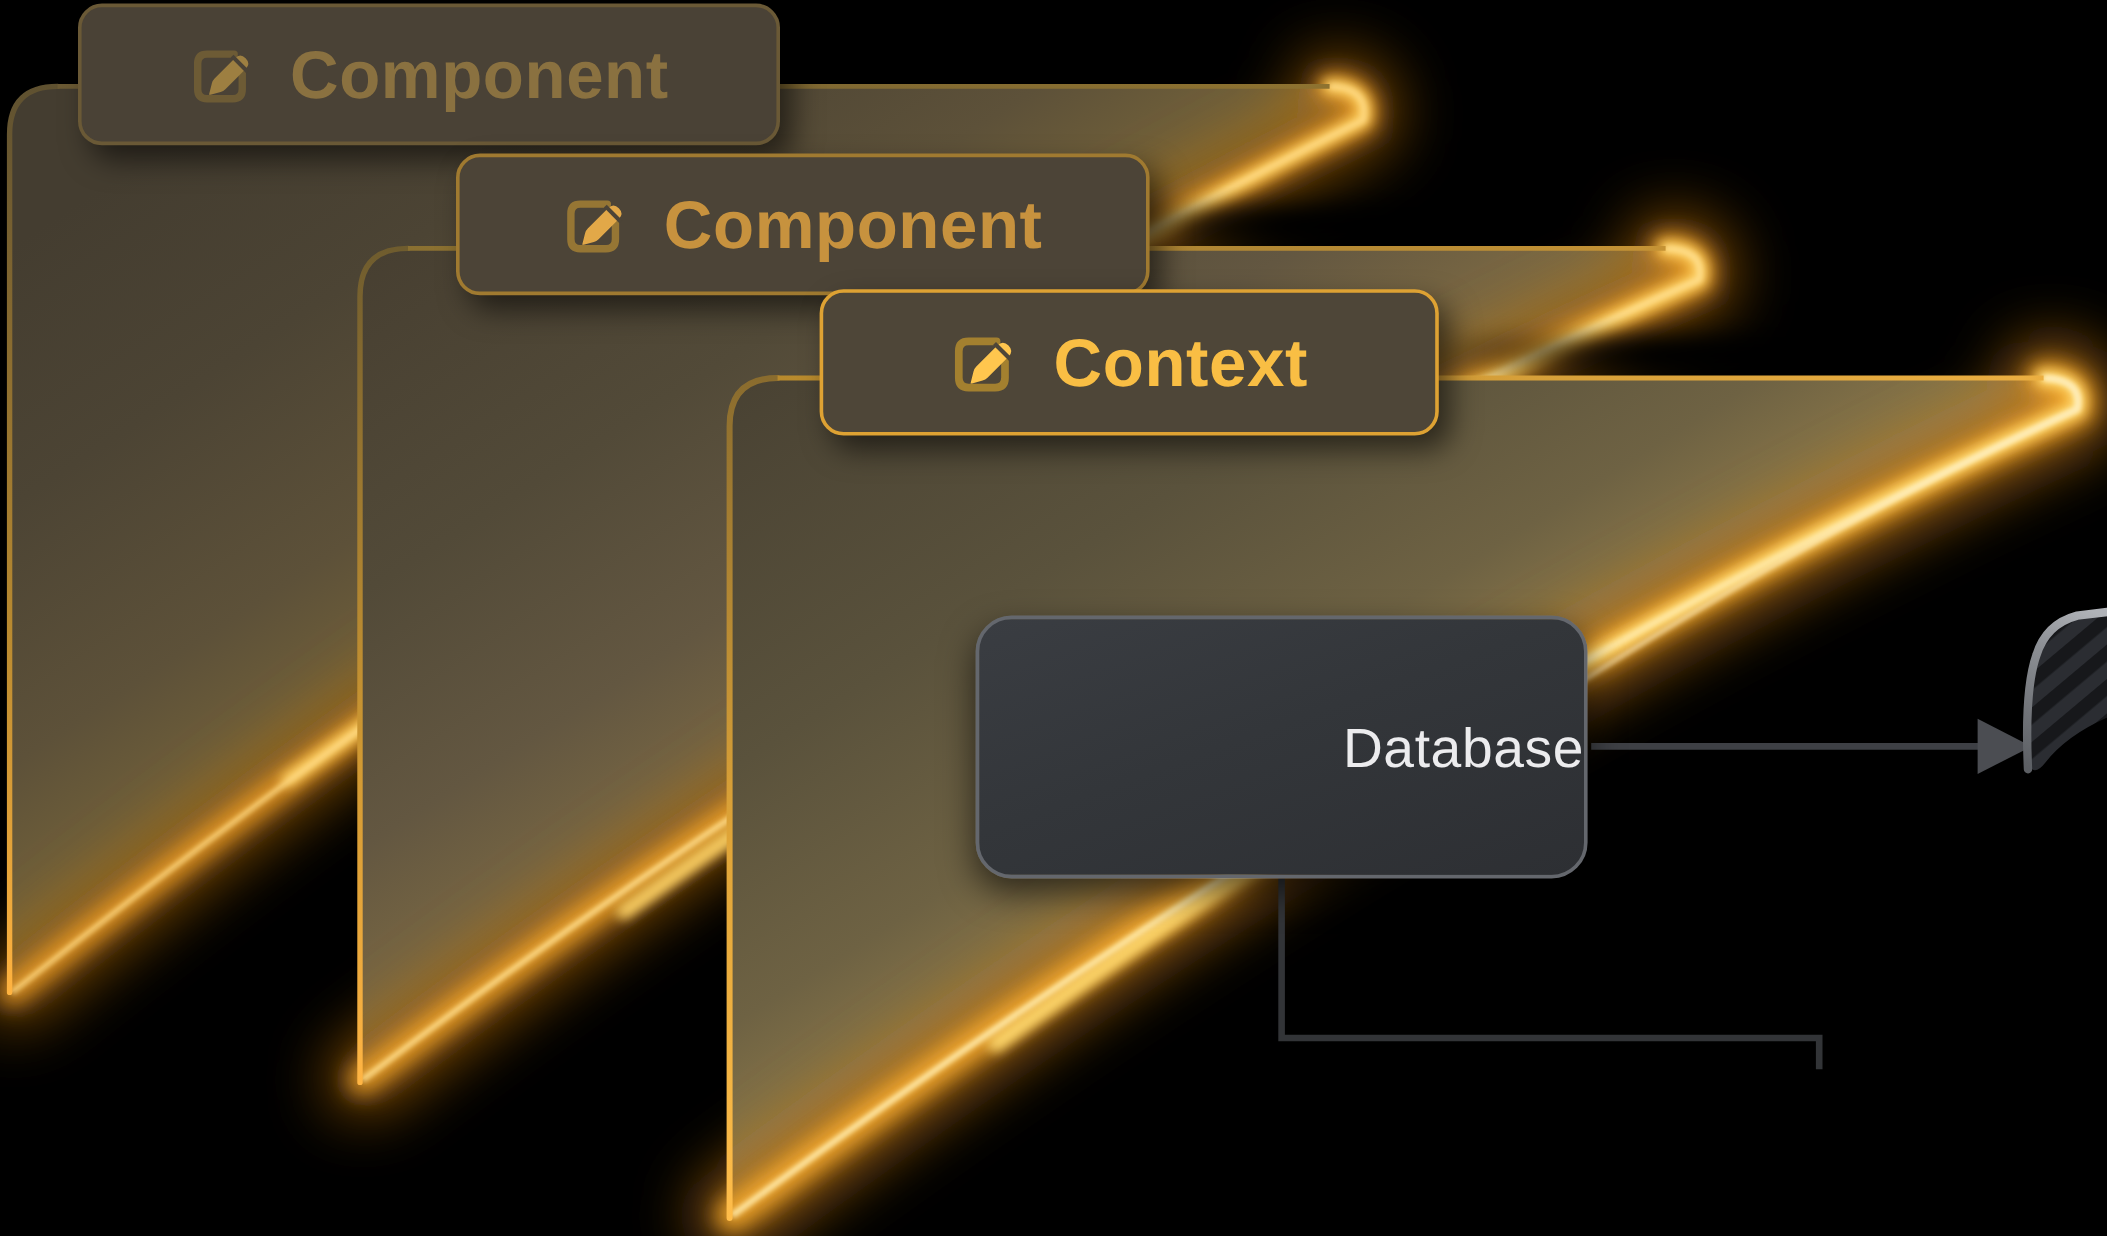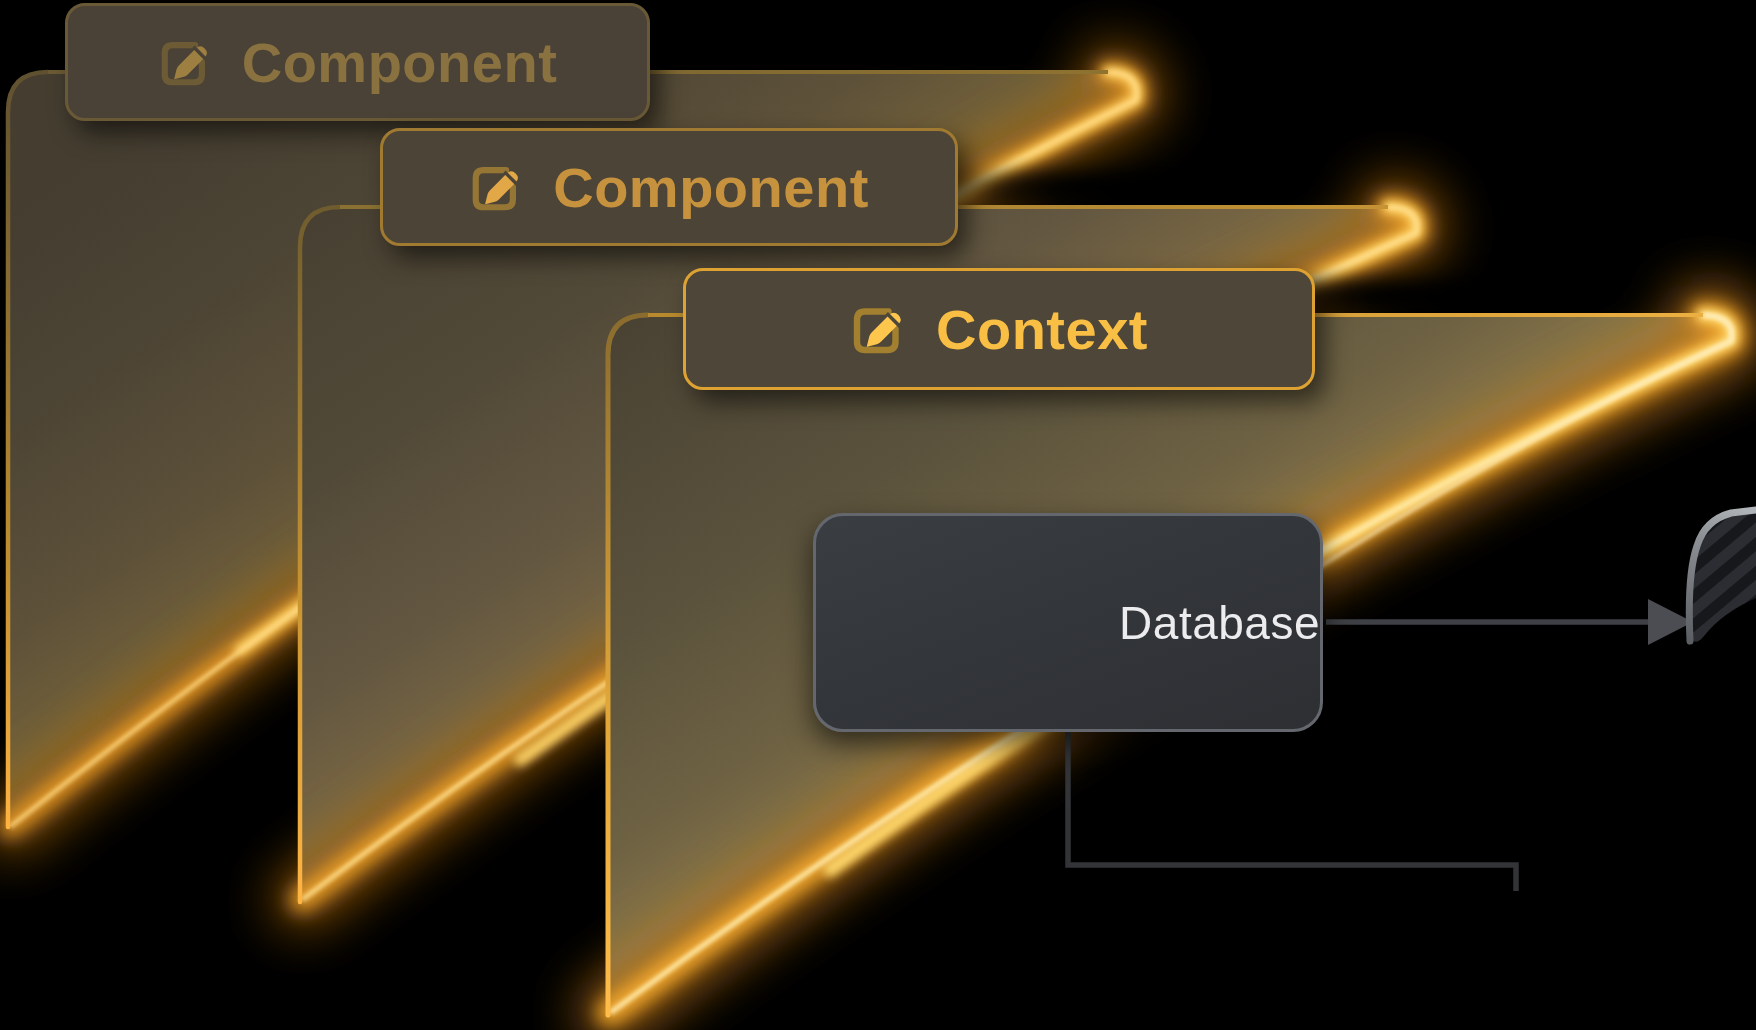--- a/index.html
+++ b/index.html
@@ -17,21 +17,21 @@
     display:flex;align-items:center;justify-content:center;gap:30px;
     color:var(--c-text,#c79241);
     font-size:56px;font-weight:600;letter-spacing:.5px;
     box-shadow:10px 12px 24px rgba(0,0,0,.55);
     cursor:pointer;
     text-align:right;
   }
   .tab .icon{display:flex;align-items:center;}
   .tab-component{left:65px;top:3px;width:585px;height:118px;}
   .tab-container{left:380px;top:128px;width:578px;height:118px;}
-  .tab-context{left:683px;top:268px;width:632px;height:122px;}
+  .tab-context{left:683px;top:241px;width:516px;height:122px;}
   
   .db-node{
     position:absolute;left:813px;top:513px;width:510px;height:219px;
     box-sizing:border-box;border-radius:30px;
     background:linear-gradient(160deg,#3a3d42 0%,#33363a 45%,#2d2f33 100%);
     border:3px solid #64676d;
     display:flex;align-items:center;justify-content:flex-end;
     color:#ececee;font-size:46px;font-weight:500;letter-spacing:.5px;
     box-shadow:0 12px 28px rgba(0,0,0,.6);
     cursor:pointer;

